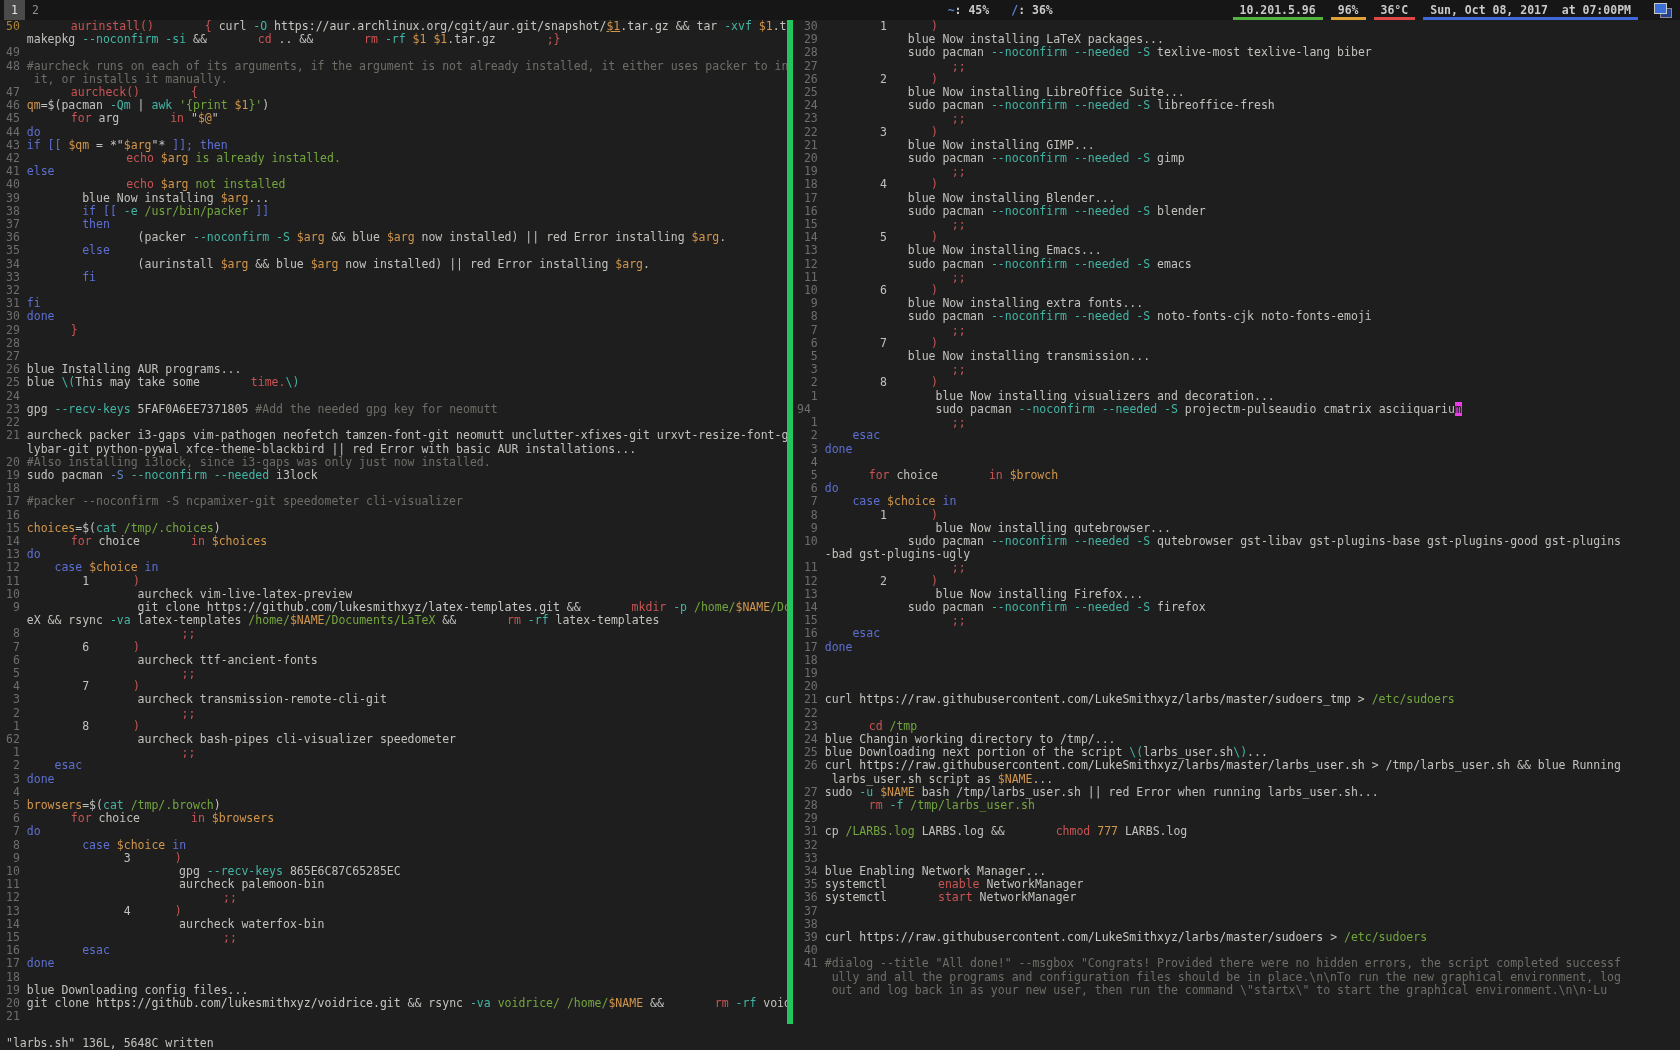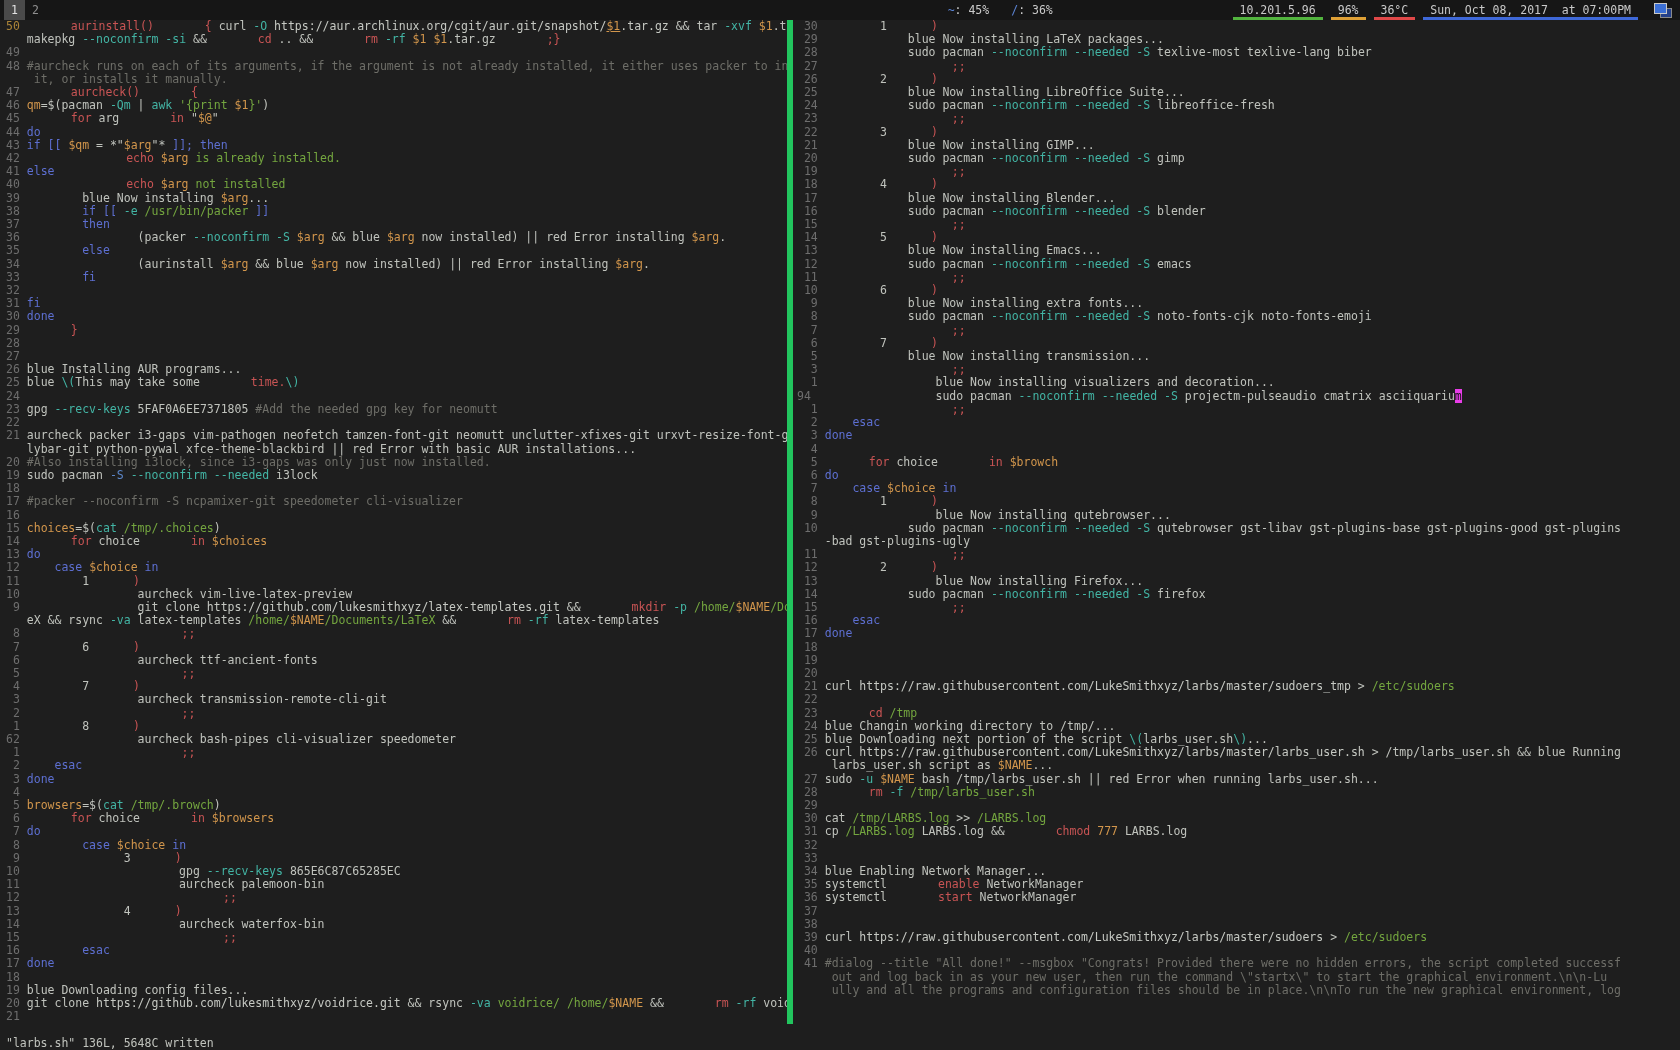--- a/index.html
+++ b/index.html
@@ -6,21 +6,21 @@
   html,body{margin:0;padding:0;background:#1e1e1e;width:1680px;height:1050px;overflow:hidden;}
   *{box-sizing:border-box;}
   body{font-family:"DejaVu Sans Mono", monospace;}
 
   
   .topbar{position:absolute;top:0;left:0;right:0;height:20px;background:#161616;
           display:flex;align-items:center;font-size:11.5px;color:#c9c9c9;}
   .ws-group{display:flex;align-items:stretch;height:20px;margin-left:4px;}
   .ws{padding:0 7px;line-height:20px;color:#8f8f8f;}
   .ws.active{background:#4a4a4a;color:#e2e2e2;}
-  .bar-right{display:flex;align-items:center;margin-left:auto;margin-right:8px;height:20px;}
+  .bar-right{display:flex;align-items:center;margin-left:auto;margin-right:8px;height:20px;font-weight:bold;}
   .module{position:relative;height:20px;line-height:20px;padding:0 7px;margin-left:8px;white-space:pre;}
   .icon-blue{color:#5c85d6;}
   .module .ul{position:absolute;left:0;right:0;bottom:0;height:3px;}
   .ul-green{background:#52b43e;} .ul-orange{background:#dfa035;}
   .ul-red{background:#e04848;}   .ul-blue{background:#3e68d8;}
   .vol-wrap{display:flex;margin-top:36px;}
   .vol-slider{position:relative;width:112px;height:20px;margin-left:10px;}
   .vol-on{position:absolute;left:0;top:9px;height:2px;width:55%;background:#52b43e;}
   .vol-knob{position:absolute;left:55%;top:5px;width:1px;height:10px;background:#d8d8d8;}
   .vol-off{position:absolute;left:55%;right:0;top:9px;height:2px;background:#5a5a5a;}
@@ -183,20 +183,21 @@
       <div class="row"><span class="gut"> 13 </span><span class="tk-f">            blue Now installing Emacs...</span></div>
       <div class="row"><span class="gut"> 12 </span><span class="tk-f">            sudo pacman </span><span class="tk-t">--noconfirm</span><span class="tk-f"> </span><span class="tk-t">--needed</span><span class="tk-f"> </span><span class="tk-t">-S</span><span class="tk-f"> emacs</span></div>
       <div class="row"><span class="gut"> 11 </span><span class="tk-f">            </span><span class="tk-r">;;</span></div>
       <div class="row"><span class="gut"> 10 </span><span class="tk-f">        6</span><span class="tk-r">)</span></div>
       <div class="row"><span class="gut">  9 </span><span class="tk-f">            blue Now installing extra fonts...</span></div>
       <div class="row"><span class="gut">  8 </span><span class="tk-f">            sudo pacman </span><span class="tk-t">--noconfirm</span><span class="tk-f"> </span><span class="tk-t">--needed</span><span class="tk-f"> </span><span class="tk-t">-S</span><span class="tk-f"> noto-fonts-cjk noto-fonts-emoji</span></div>
       <div class="row"><span class="gut">  7 </span><span class="tk-f">            </span><span class="tk-r">;;</span></div>
       <div class="row"><span class="gut">  6 </span><span class="tk-f">        7</span><span class="tk-r">)</span></div>
       <div class="row"><span class="gut">  5 </span><span class="tk-f">            blue Now installing transmission...</span></div>
       <div class="row"><span class="gut">  3 </span><span class="tk-f">            </span><span class="tk-r">;;</span></div>
+      <div class="row"><span class="gut">  2 </span><span class="tk-f">        8</span><span class="tk-r">)</span></div>
       <div class="row"><span class="gut">  1 </span><span class="tk-f">                blue Now installing visualizers and decoration...</span></div>
       <div class="row"><span class="gut">94  </span><span class="tk-f">                sudo pacman </span><span class="tk-t">--noconfirm</span><span class="tk-f"> </span><span class="tk-t">--needed</span><span class="tk-f"> </span><span class="tk-t">-S</span><span class="tk-f"> projectm-pulseaudio cmatrix asciiquariu</span><span class="tk-cur">m</span></div>
       <div class="row"><span class="gut">  1 </span><span class="tk-f">            </span><span class="tk-r">;;</span></div>
       <div class="row"><span class="gut">  2 </span><span class="tk-f">    </span><span class="tk-b">esac</span></div>
       <div class="row"><span class="gut">  3 </span><span class="tk-b">done</span></div>
       <div class="row"><span class="gut">  4 </span></div>
       <div class="row"><span class="gut">  5 </span><span class="tk-r">for</span><span class="tk-f"> choice </span><span class="tk-r">in</span><span class="tk-f"> </span><span class="tk-o">$browch</span></div>
       <div class="row"><span class="gut">  6 </span><span class="tk-b">do</span></div>
       <div class="row"><span class="gut">  7 </span><span class="tk-f">    </span><span class="tk-b">case</span><span class="tk-f"> </span><span class="tk-o">$choice</span><span class="tk-f"> </span><span class="tk-b">in</span></div>
       <div class="row"><span class="gut">  8 </span><span class="tk-f">        1</span><span class="tk-r">)</span></div>
@@ -216,34 +217,33 @@
       <div class="row"><span class="gut"> 21 </span><span class="tk-f">curl </span><span class="tk-u">https://raw.githubusercontent.com/LukeSmithxyz/larbs/master/sudoers_tmp</span><span class="tk-f"> &gt; </span><span class="tk-g">/etc/sudoers</span></div>
       <div class="row"><span class="gut"> 22 </span></div>
       <div class="row"><span class="gut"> 23 </span><span class="tk-r">cd</span><span class="tk-f"> </span><span class="tk-g">/tmp</span></div>
       <div class="row"><span class="gut"> 24 </span><span class="tk-f">blue Changin working directory to /tmp/...</span></div>
       <div class="row"><span class="gut"> 25 </span><span class="tk-f">blue Downloading next portion of the script </span><span class="tk-t">\(</span><span class="tk-f">larbs_user.sh</span><span class="tk-t">\)</span><span class="tk-f">...</span></div>
       <div class="row"><span class="gut"> 26 </span><span class="tk-f">curl </span><span class="tk-u">https://raw.githubusercontent.com/LukeSmithxyz/larbs/master/larbs_user.sh</span><span class="tk-f"> &gt; /tmp/larbs_user.sh &amp;&amp; blue Running</span></div>
       <div class="row"><span class="gut">    </span><span class="tk-f"> larbs_user.sh script as </span><span class="tk-o">$NAME</span><span class="tk-f">...</span></div>
       <div class="row"><span class="gut"> 27 </span><span class="tk-f">sudo </span><span class="tk-t">-u</span><span class="tk-f"> </span><span class="tk-o">$NAME</span><span class="tk-f"> bash /tmp/larbs_user.sh || red Error when running larbs_user.sh...</span></div>
       <div class="row"><span class="gut"> 28 </span><span class="tk-r">rm</span><span class="tk-f"> </span><span class="tk-t">-f</span><span class="tk-f"> </span><span class="tk-g">/tmp/larbs_user.sh</span></div>
       <div class="row"><span class="gut"> 29 </span></div>
-      <div class="row"><span class="gut"> 30 </span><span class="tk-f">cat </span><span class="tk-g">/tmp/LARBS.log</span><span class="tk-f"> &gt;&gt; </span><span class="tk-g">/LARBS.log</span></div>
       <div class="row"><span class="gut"> 31 </span><span class="tk-f">cp </span><span class="tk-g">/LARBS.log</span><span class="tk-f"> LARBS.log &amp;&amp; </span><span class="tk-r">chmod</span><span class="tk-f"> </span><span class="tk-o">777</span><span class="tk-f"> LARBS.log</span></div>
       <div class="row"><span class="gut"> 32 </span></div>
       <div class="row"><span class="gut"> 33 </span></div>
       <div class="row"><span class="gut"> 34 </span><span class="tk-f">blue Enabling Network Manager...</span></div>
       <div class="row"><span class="gut"> 35 </span><span class="tk-f">systemctl </span><span class="tk-r">enable</span><span class="tk-f"> NetworkManager</span></div>
       <div class="row"><span class="gut"> 36 </span><span class="tk-f">systemctl </span><span class="tk-r">start</span><span class="tk-f"> NetworkManager</span></div>
       <div class="row"><span class="gut"> 37 </span></div>
       <div class="row"><span class="gut"> 38 </span></div>
       <div class="row"><span class="gut"> 39 </span><span class="tk-f">curl </span><span class="tk-u">https://raw.githubusercontent.com/LukeSmithxyz/larbs/master/sudoers</span><span class="tk-f"> &gt; </span><span class="tk-g">/etc/sudoers</span></div>
       <div class="row"><span class="gut"> 40 </span></div>
       <div class="row"><span class="gut"> 41 </span><span class="tk-c">#dialog --title "All done!" --msgbox "Congrats! Provided there were no hidden errors, the script completed successf</span></div>
+      <div class="row"><span class="gut">    </span><span class="tk-c"> ully and all the programs and configuration files should be in place.\n\nTo run the new graphical environment, log</span></div>
       <div class="row"><span class="gut">    </span><span class="tk-c"> out and log back in as your new user, then run the command \"startx\" to start the graphical environment.\n\n-Lu</span></div>
-      <div class="row"><span class="gut">    </span><span class="tk-c"> ully and all the programs and configuration files should be in place.\n\nTo run the new graphical environment, log</span></div>
     </div>
 </div>
 
 <div class="statusrow">
   
   
 </div>
 <div class="cmdline">"larbs.sh" 136L, 5648C written</div>
 
 </body></html>

